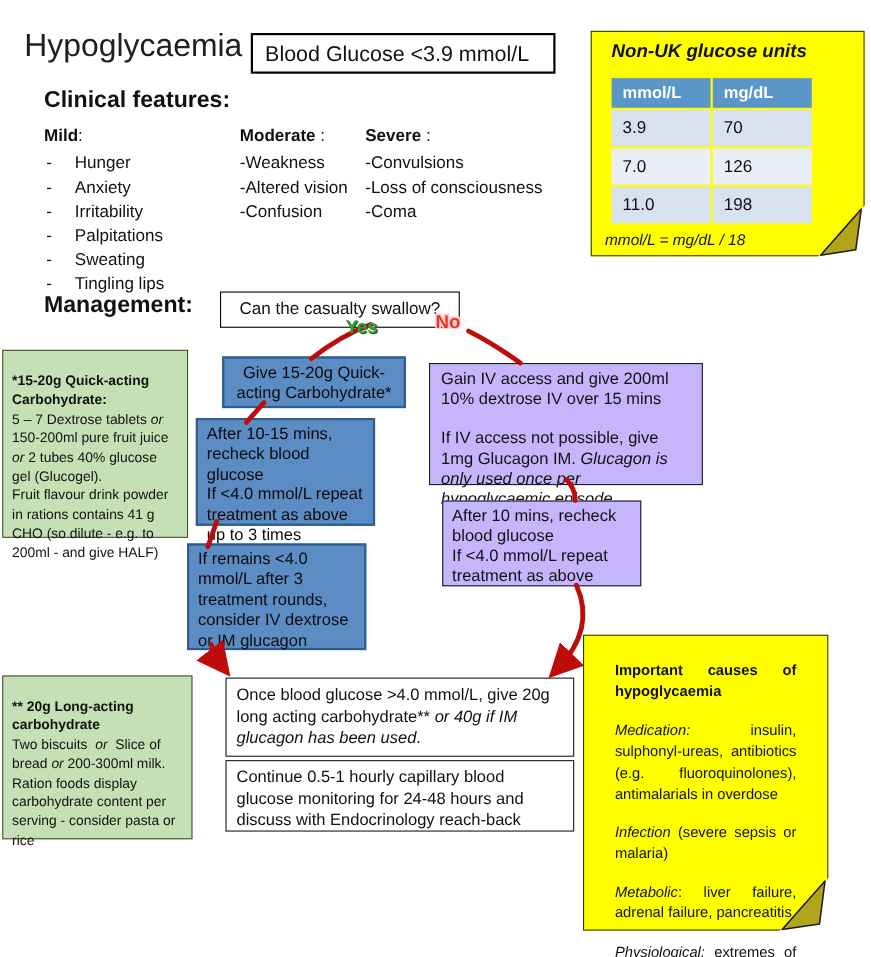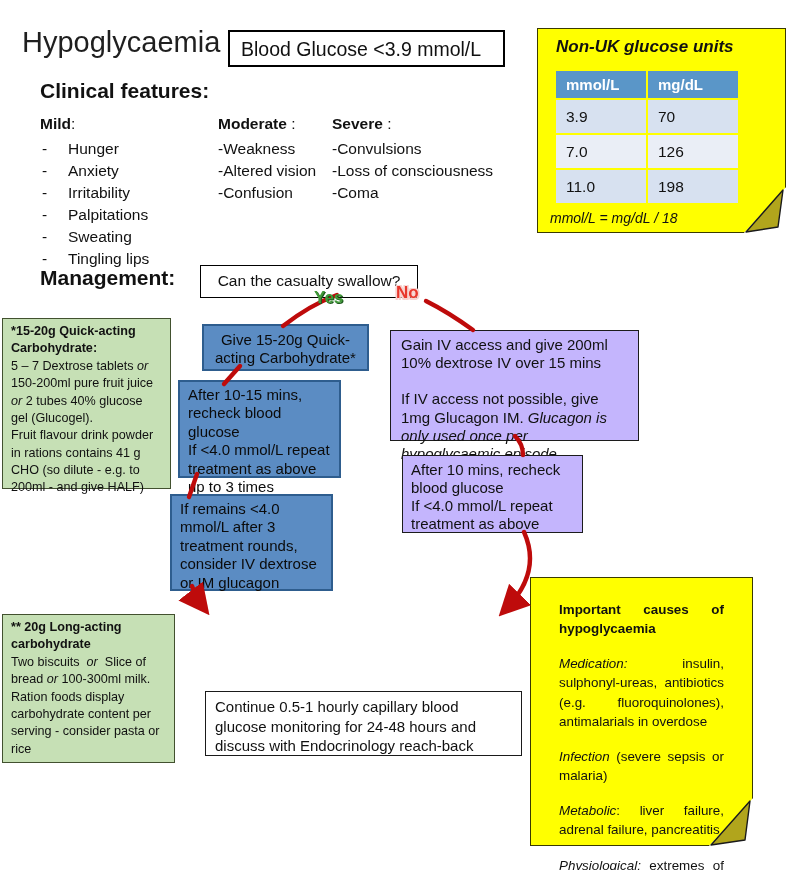--- a/index.html
+++ b/index.html
@@ -38,21 +38,21 @@
 
   .qbox{left:200px;top:265px;width:218px;height:33px;border:1.6px solid #000;box-sizing:border-box;
         font-size:15.5px;line-height:29px;text-align:center;}
 
   .yes-label{left:314px;top:288px;font-size:17px;font-weight:bold;color:#419a38;
              text-shadow:1px 1px 0 #1e5a1e;z-index:7;}
   .no-label{left:396px;top:283px;font-size:17px;font-weight:bold;color:#e8362b;z-index:7;
             text-shadow:-1.5px -1.5px 0 #f7d2cf,1.5px -1.5px 0 #f7d2cf,-1.5px 1.5px 0 #f7d2cf,1.5px 1.5px 0 #f7d2cf;}
 
   .gbox{background:#c6e0b5;border:1.6px solid #42512f;box-sizing:border-box;
-        font-size:12.6px;line-height:1.38;padding:4px 8px;}
+        font-size:12.6px;line-height:1.38;padding:19px 8px;}
   .green1{left:2px;top:318px;width:169px;height:171px;}
   .green2{left:2px;top:614px;width:173px;height:149px;}
 
   .bbox{background:#5b8cc3;border:2px solid #2e5d8e;box-sizing:border-box;
         font-size:15px;line-height:1.23;padding:4px 8px;color:#0b0b0b;}
   .blue1{left:202px;top:324px;width:167px;height:47px;text-align:center;padding-top:5px;}
   .blue2{left:178px;top:380px;width:163px;height:98px;}
   .blue3{left:170px;top:494px;width:163px;height:97px;}
 
   .lbox{background:#c4b5fd;border:1.6px solid #1c1c1c;box-sizing:border-box;
@@ -140,34 +140,35 @@
   <div class="abs h2 mgmt-h">Management:</div>
 
   <div class="abs qbox">Can the casualty swallow?</div>
   <span class="abs yes-label">Yes</span>
   <span class="abs no-label">No</span>
 
   <div class="abs gbox green1 pre"><span class="b">*15-20g Quick-acting Carbohydrate:
 </span><span>5 – 7 Dextrose tablets </span><span class="i">or</span><span> 150-200ml pure fruit juice </span><span class="i">or</span><span> 2 tubes 40% glucose gel (Glucogel).
 Fruit flavour drink powder in rations contains 41 g CHO (so dilute - e.g. to 200ml - and give HALF)</span></div>
   <div class="abs gbox green2 pre"><span class="b">** 20g Long-acting carbohydrate
-</span><span>Two biscuits  </span><span class="i">or</span><span>  Slice of bread </span><span class="i">or</span><span> 100-300ml milk.
+</span><span>Two biscuits  </span><span class="i">or</span><span>  Slice of bread </span><span class="i">or</span><span> 200-300ml milk.
 Ration foods display carbohydrate content per serving - consider pasta or rice</span></div>
 
   <div class="abs bbox blue1 pre">Give 15-20g Quick-acting Carbohydrate*</div>
   <div class="abs bbox blue2 pre">After 10-15 mins, recheck blood glucose
 If &lt;4.0 mmol/L repeat treatment as above up to 3 times</div>
   <div class="abs bbox blue3 pre">If remains &lt;4.0 mmol/L after 3 treatment rounds, consider IV dextrose or IM glucagon</div>
 
   <div class="abs lbox lblue1 pre"><span>Gain IV access and give 200ml 10% dextrose IV over 15 mins
 
 If IV access not possible, give 1mg Glucagon IM. </span><span class="i">Glucagon is only used once per hypoglycaemic episode.</span></div>
   <div class="abs lbox lblue2 pre">After 10 mins, recheck blood glucose
 If &lt;4.0 mmol/L repeat treatment as above</div>
 
+  <div class="abs wbox white1 pre"><span>Once blood glucose &gt;4.0 mmol/L, give 20g long acting carbohydrate** </span><span class="i">or 40g if IM glucagon has been used</span><span>.</span></div>
   <div class="abs wbox white2 pre">Continue 0.5-1 hourly capillary blood glucose monitoring for 24-48 hours and discuss with Endocrinology reach-back</div>
 
   <div class="abs note note2">
     <p><span class="b">Important causes of hypoglycaemia</span></p>
     <p><span class="i">Medication: </span><span>insulin, sulphonyl-ureas, antibiotics (e.g. fluoroquinolones), antimalarials in overdose</span></p>
     <p><span class="i">Infection </span><span>(severe sepsis or malaria)</span></p>
     <p><span class="i">Metabolic</span><span>: liver failure, adrenal failure, pancreatitis</span></p>
     <p><span class="i">Physiological: </span><span>extremes of exertion and/or (often asymptomatic)</span></p>
     <svg class="fold" width="48" height="52" viewBox="0 0 48 52">
       <polygon points="2,52 48,2 48,52" fill="#ffffff"></polygon>

